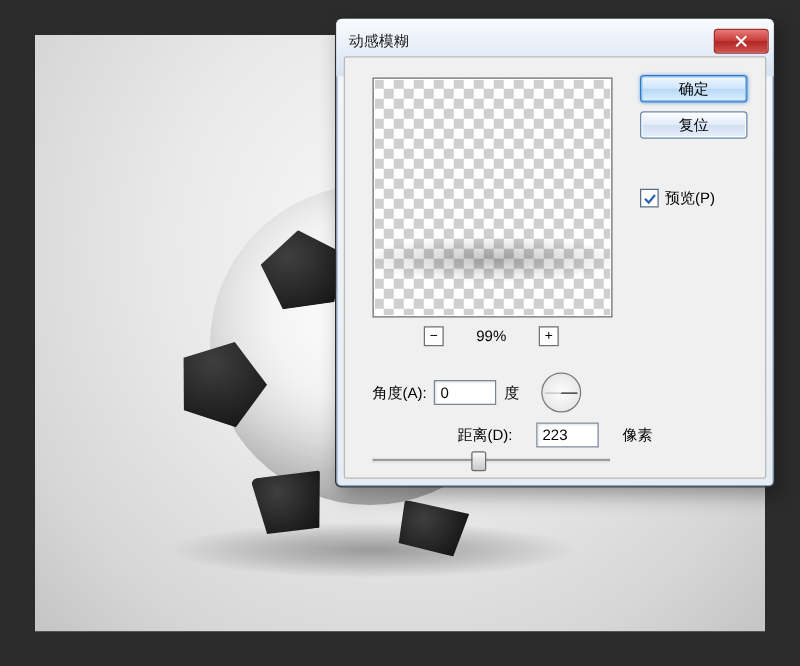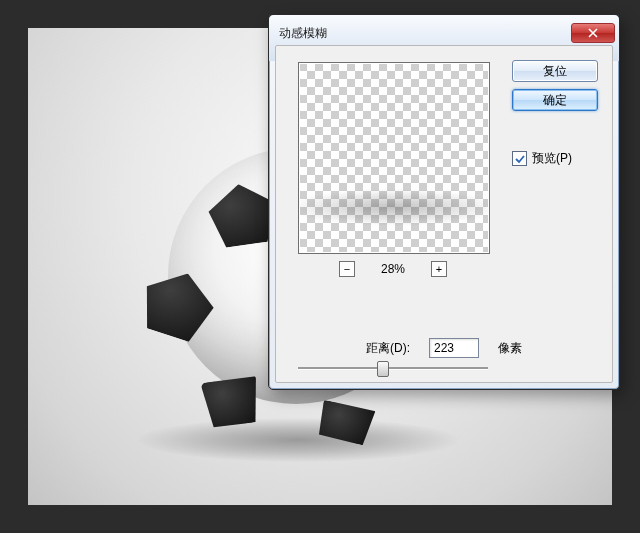--- a/index.html
+++ b/index.html
@@ -81,43 +81,49 @@
     </div>
   </div>
   <div class="dialog-body">
 
     <div class="preview-box"></div>
 
     <div class="zoom-row">
       <div class="zoom-btn">
           <span>−</span>
         </div>
-      <span class="zoom-pct">28%</span>
+      <span class="zoom-pct">99%</span>
       <div class="zoom-btn">
           <span>+</span>
         </div>
     </div>
 
+    <div class="angle-row">
+      <span class="lbl">角度(A):</span>
+      <input class="num-input" value="0" style="">
+      <span class="unit">度</span>
+      <div class="angle-dial"></div>
+    </div>
 
     <div class="dist-row">
       <span class="lbl">距离(D):</span>
       <input class="num-input" value="223" style="">
       <span class="unit">像素</span>
     </div>
     <div class="slider-wrap">
       <div class="slider-track"></div>
       <div class="slider-thumb" id="dist-thumb" style="left: 79.2px;"></div>
     </div>
 
     <div class="side-col">
+      <div class="ps-btn primary">
+          <span>确定</span>
+        </div>
       <div class="ps-btn">
           <span>复位</span>
-        </div>
-      <div class="ps-btn primary">
-          <span>确定</span>
         </div>
       <label class="chk-row">
         <span class="chk">
           <svg viewBox="0 0 10 10">
               <path d="M1 5 L4 8 L9 2" stroke="#2b65b7" stroke-width="1.8" fill="none"></path>
             </svg>
         </span>
         <span>预览(P)</span>
       </label>
     </div>

